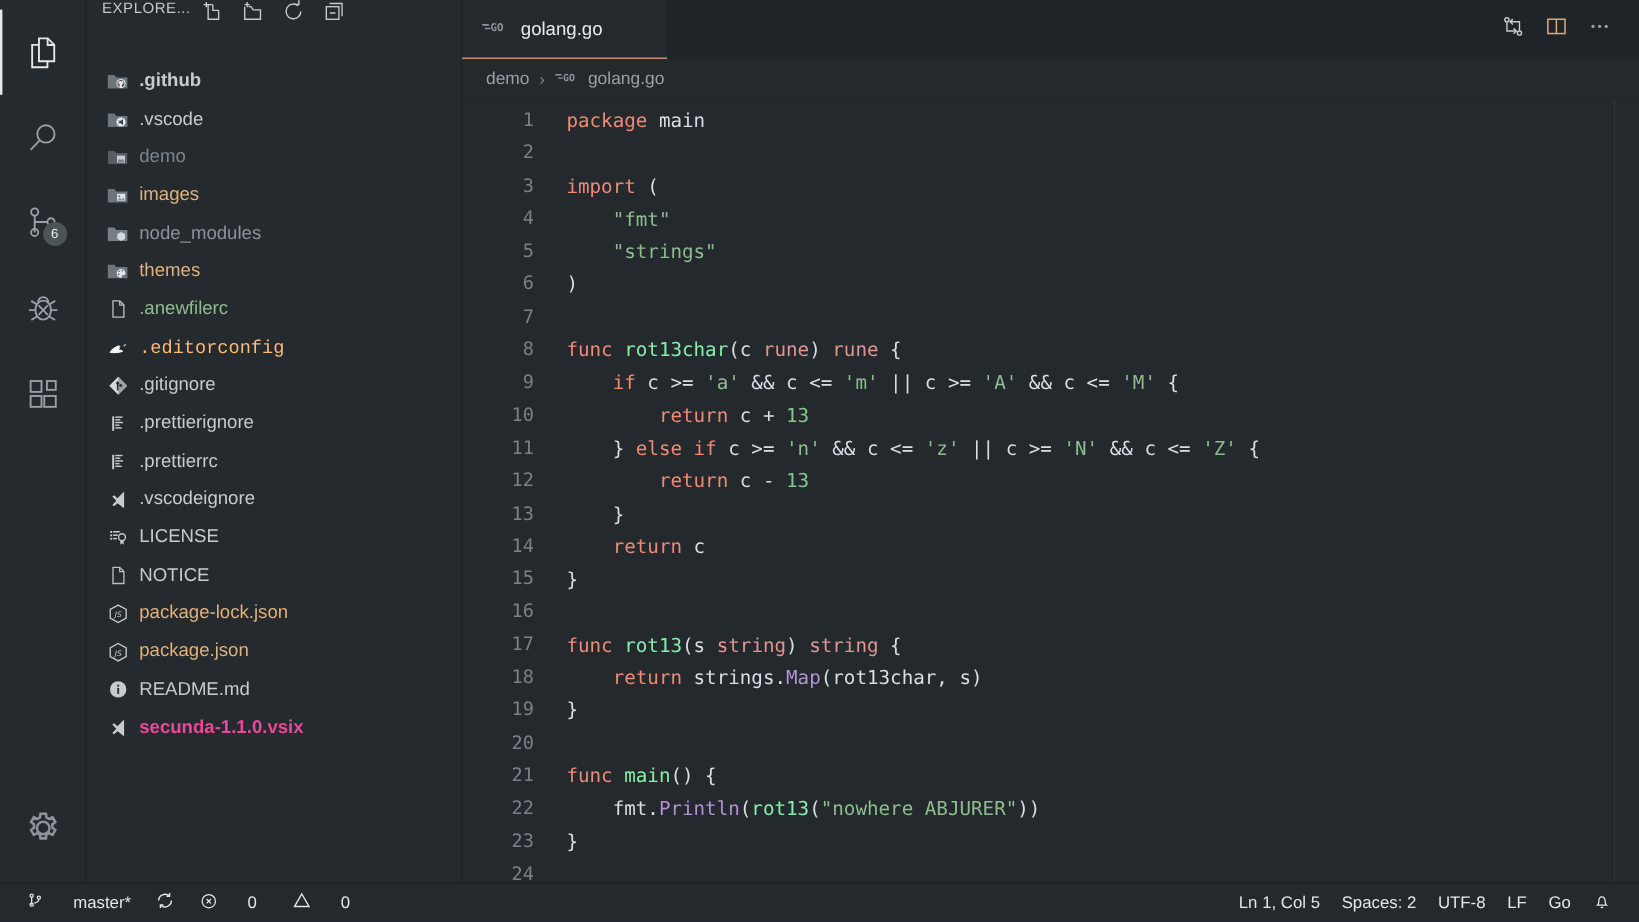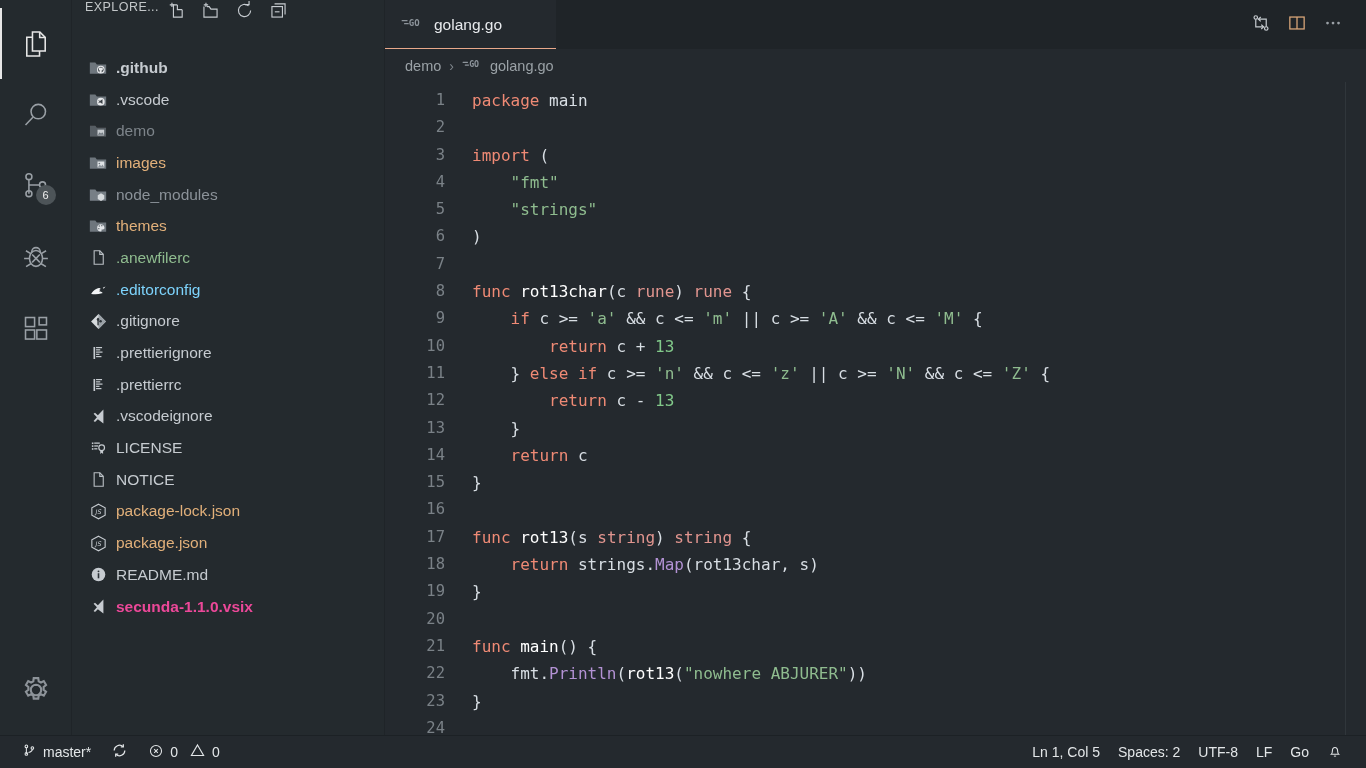--- a/index.html
+++ b/index.html
@@ -96,37 +96,37 @@
   .codearea {
     flex:1; font-family:"DejaVu Sans Mono", monospace; font-size:16px;
     padding-top:5px; padding-left:10px; white-space:pre; overflow:hidden;
     position:relative;
   }
   .codearea .ln { height:27.3px; line-height:27.3px; }
   .ruler { position:absolute; top:0; bottom:0; right:20px; width:1px; background:#30363b; }
 
   
   .t-kw  { color:#ef8a75; }
-  .t-fn  { color:#ffffff;margin-top:16px; }
+  .t-fn  { color:#86efac;margin-top:16px; }
   .t-type{ color:#e1958f; }
   .t-str { color:#8fbc8f; }
   .t-num { color:#82c98a; }
   .t-pkg { color:#b392d4; }
   .t-op  { color:#d8dee4; }
   .t-id  { color:#d8dee4; }
 
   
   .statusbar {
     height:33px; flex:0 0 33px; background:#24292e;
     border-top:1px solid #1c2125;
     display:flex; align-items:center; font-size:14px; color:#e3e6e8;
   }
   .sb-left { display:flex; align-items:center; padding-left:12px; gap:0; }
   .sb-right { display:flex; align-items:center; margin-left:auto; padding-right:14px; }
-  .st-item { display:flex; align-items:center; gap:6px; padding:0 10px; height:33px; cursor:pointer; }
+  .st-item { display:flex; align-items:center; gap:24px; padding:0 10px; height:33px; cursor:pointer; }
   .st-item.nopad { padding:0 9px; }
 </style>
 </head>
 <body>
 
 <div class="app">
   <div class="body-row">
 
     <div class="activitybar">
       <div class="ab-top">
@@ -311,21 +311,21 @@
             <span class="nm" style="color: rgb(143, 188, 143);">.anewfilerc</span>
           </div>
           <div class="row">
             <span class="ic">
               <svg width="20" height="20" viewBox="0 0 24 24">
                 <path d="M3.8 16.8c1.2-2.4 3.6-5 6.6-6.4 2-1 3.6-1 4.6-.2.5.4.5 1 .1 1.4l-2 1.9c1.2 0 2.6.3 3.8 1.1.6.4.5 1.2-.2 1.4-2.5.8-5.3 1.2-7.6 1.2-2 0-3.8-.1-5.3-.4z" fill="#f2f4f6"></path>
                 <circle cx="14.8" cy="11.2" r=".9" fill="#2b3136"></circle>
                 <path d="M17.8 9.2l3.2-1.5-2.2 2.8z" fill="#f2f4f6"></path>
               </svg>
             </span>
-            <span class="nm" style="color: #7dd3fc;">.editorconfig</span>
+            <span class="nm" style="color: #fdba74; font-family: Liberation Mono, monospace;">.editorconfig</span>
           </div>
           <div class="row">
             <span class="ic">
               <svg width="19" height="19" viewBox="0 0 24 24">
                 <path d="M12 2.6 21.4 12 12 21.4 2.6 12z" fill="#d6dadd"></path>
                 <path d="M12 2.6 21.4 12 12 21.4z" fill="#9aa1a7"></path>
                 <rect x="10.6" y="7.4" width="1.7" height="9.4" fill="#2b3136"></rect>
                 <circle cx="11.4" cy="9.4" r="1.6" fill="#2b3136"></circle>
                 <circle cx="14.6" cy="11.6" r="1.6" fill="#2b3136"></circle>
               </svg>

